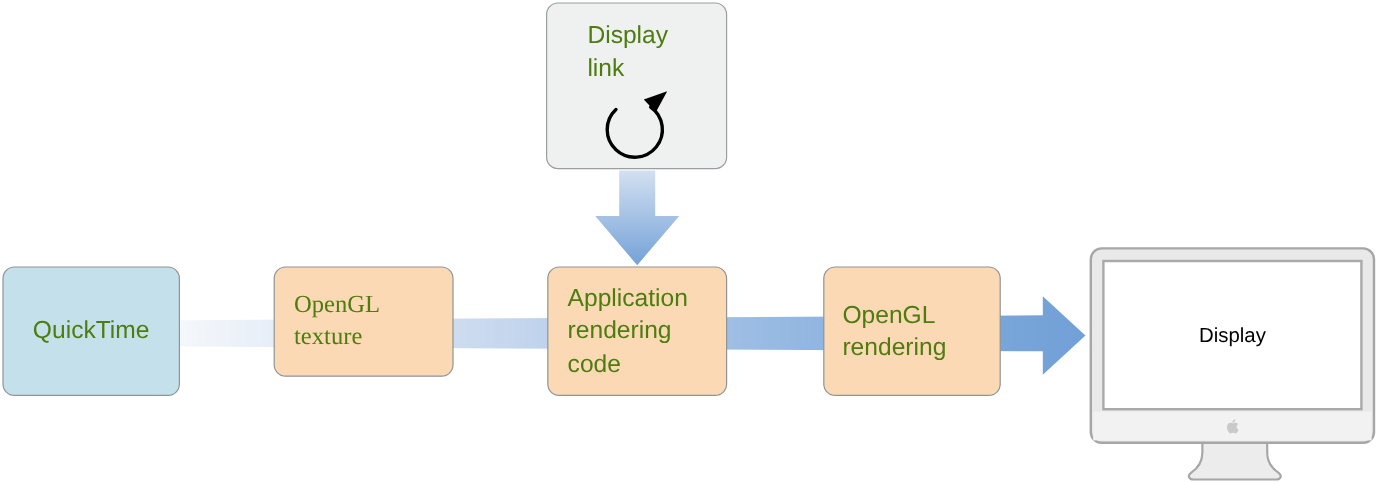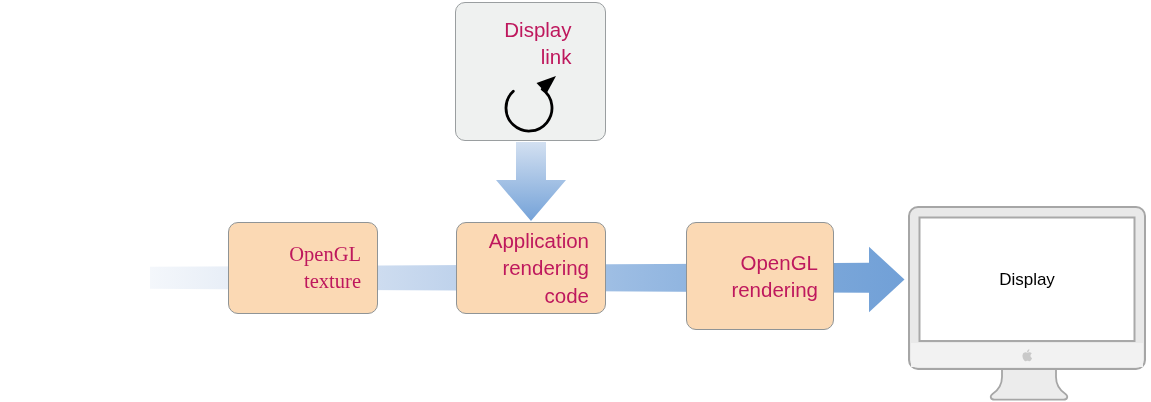--- a/index.html
+++ b/index.html
@@ -10,31 +10,31 @@
     font-family:"Liberation Sans", sans-serif;
     overflow:hidden;
   }
   .layer{position:absolute;left:0;top:0;}
   .box{
     position:absolute;
     box-sizing:border-box;
     border:1.6px solid #8f9496;
     border-radius:10px;
     display:flex;align-items:center;justify-content:center;
-    font-size:20.5px;line-height:1.32;text-align:right;color:#be185d;
+    font-size:20.5px;line-height:1.32;text-align:left;color:#4d7c0f;
     z-index:2;
   }
   .box-blue{background:#c4e0eb;}
   .box-orange{background:#fbd9b4;}
   .box-gray{background:#eff1f0;border-color:#9a9ea0;}
   .label{max-width:116px;}
   .label-narrow{max-width:82px;}
   .box-quicktime{left:2px;top:222px;width:148px;height:108px;}
   .box-texture{left:228px;top:222px;width:150px;height:92px;font-family:Liberation Serif, serif;}
-  .box-rendering{left:456px;top:222px;width:150px;height:92px;}
+  .box-rendering{left:456px;top:222px;width:150px;height:108px;}
   .box-processing{left:686px;top:222px;width:148px;height:108px;}
   .box-display-link{
     left:455px;top:2px;width:151px;height:139px;
     flex-direction:column;justify-content:flex-start;
     padding-top:13px;
   }
   .loop-icon-svg{display:block;margin-top:0;}
   .monitor-label{
     position:absolute;left:919px;top:218px;width:216px;height:123px;
     display:flex;align-items:center;justify-content:center;
@@ -80,20 +80,23 @@
                  M3.4,-6.3 C1.9,-6.4 0.6,-5.5 -0.2,-5.5 C-1,-5.5 -2.3,-6.3 -3.6,-6.3
                  C-5.3,-6.2 -6.9,-5.3 -7.8,-3.8 C-9.6,-0.7 -8.3,3.9 -6.6,6.4
                  C-5.7,7.6 -4.7,9 -3.4,8.9 C-2.1,8.9 -1.6,8.1 0,8.1
                  C1.6,8.1 2,8.9 3.4,8.9 C4.8,8.9 5.7,7.7 6.5,6.5
                  C7.5,5.1 7.9,3.7 7.9,3.6 C7.9,3.6 5.2,2.6 5.1,-0.5
                  C5.1,-3.1 7.2,-4.3 7.3,-4.4 C6.1,-6.1 4.3,-6.3 3.4,-6.3 Z"></path>
       </g>
     </g>
   </svg>
 
+  <div class="box box-blue box-quicktime">
+    <span class="label">QuickTime</span>
+  </div>
 
   <div class="box box-orange box-texture">
     <span class="label">OpenGL texture</span>
   </div>
 
   <div class="box box-orange box-rendering">
     <span class="label">Application rendering code</span>
   </div>
 
   <div class="box box-orange box-processing">

